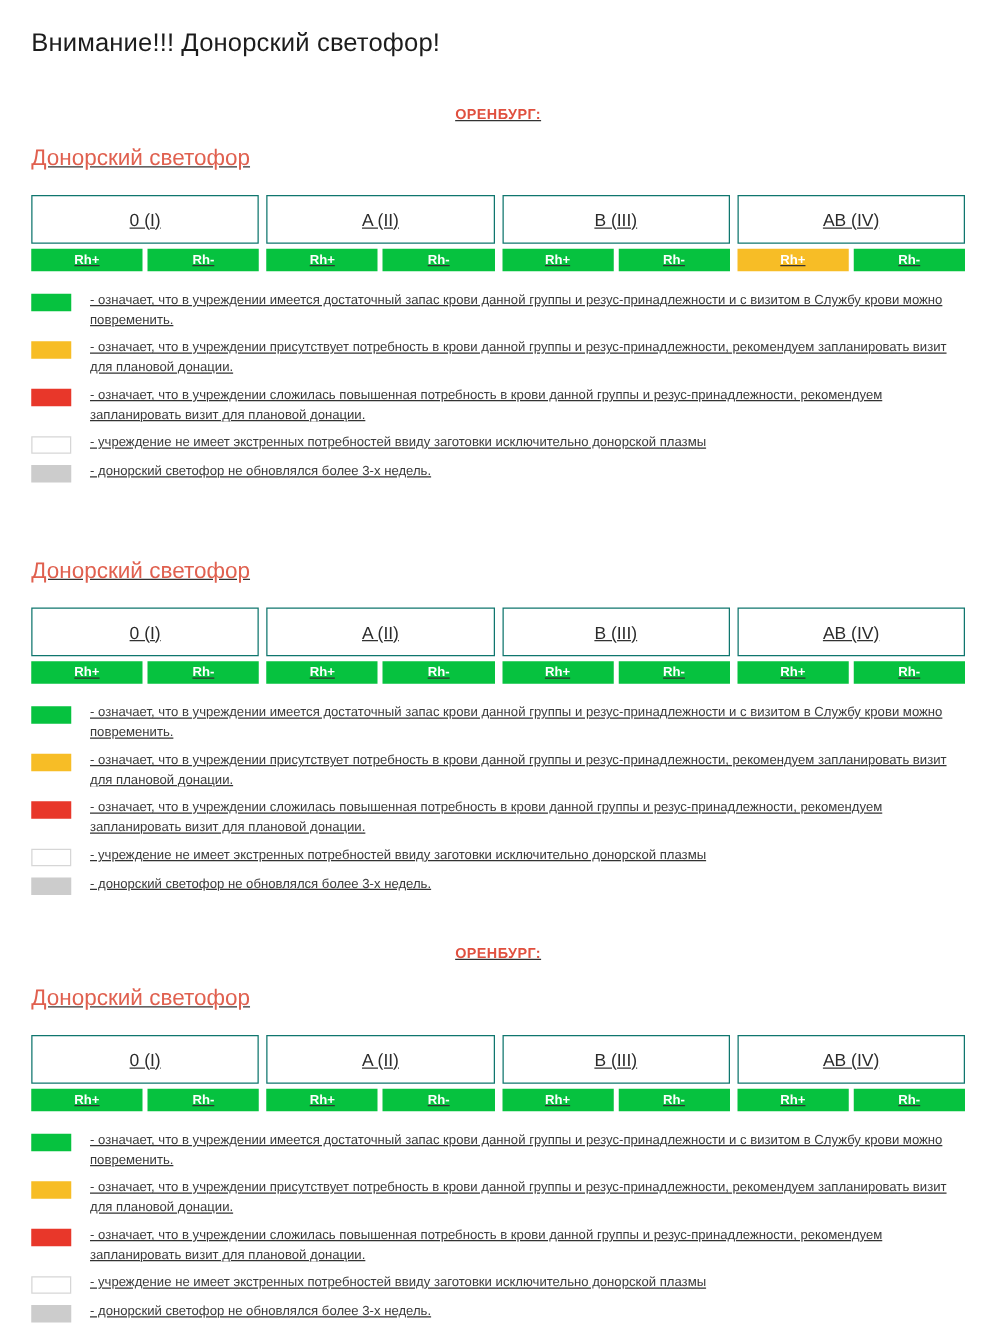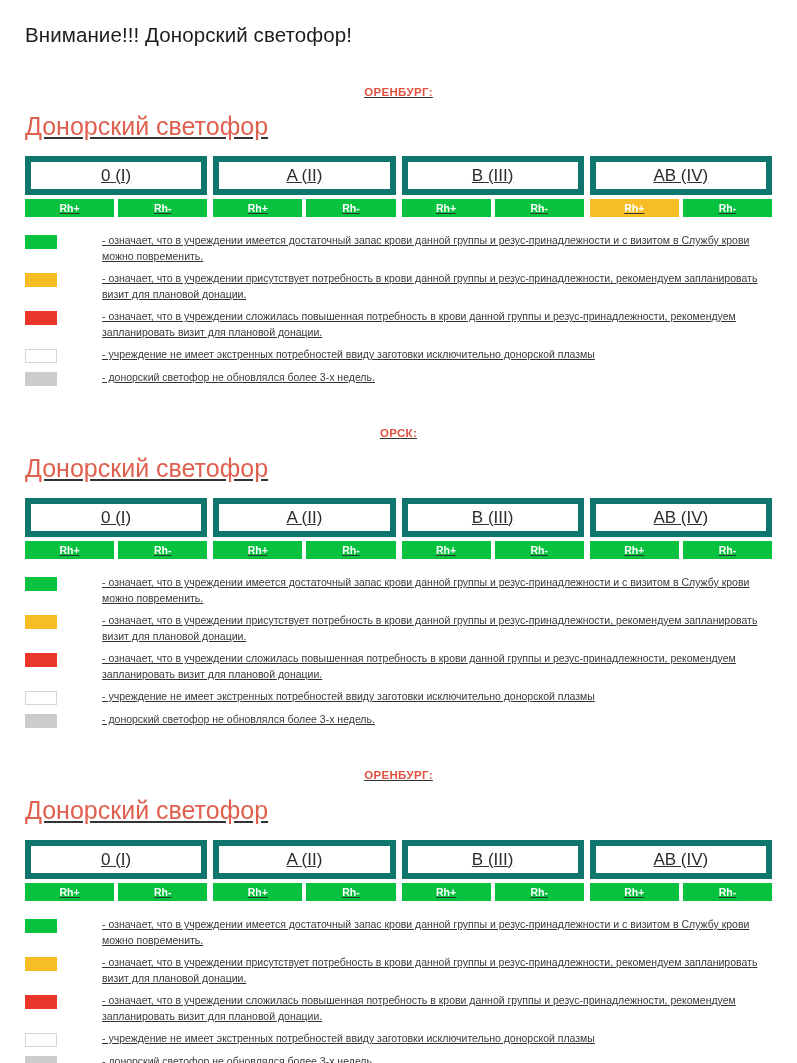--- a/index.html
+++ b/index.html
@@ -41,21 +41,21 @@
   .section-city {
     text-align: center;
     font-size: 11.5px;
     font-weight: bold;
     color: #e0503f;
     letter-spacing: 0.35px;
     margin: 0;
     padding: 0;
   }
   .section-heading {
-    font-size: 25px;
+    font-size: 18px;
     font-weight: 400;
     color: #e0604f;
     margin: 0;
     padding: 0;
     line-height: 24px;
   }
 
   
   .tl-table {
     width: 747px;
@@ -63,27 +63,27 @@
   }
   .tl-groups {
     display: flex;
     gap: 6px;
   }
   .tl-group {
     flex: 1 1 0;
     min-width: 0;
   }
   .tl-group-head {
-    border: 6px solid #0f766e;
+    border: 1px solid #0f766e;
     background: #ffffff;
     height: 39px;
     display: flex;
     align-items: center;
     justify-content: center;
-    font-size: 17px;
+    font-size: 14px;
     color: #2b2b2b;
     box-sizing: border-box;
   }
   .tl-cells {
     display: flex;
     gap: 4px;
     margin-top: 4px;
   }
   .tl-cell {
     flex: 1 1 0;
@@ -101,21 +101,20 @@
   .tl-cell.amber  { background: #f7bd26; }
 
   
   .legend {
     margin-top: 16px;
   }
   .legend-row {
     display: flex;
     align-items: flex-start;
     margin-bottom: 7px;
-    gap: 30px;
   }
   .legend-swatch {
     width: 32px;
     height: 14px;
     flex: 0 0 32px;
     margin-top: 2px;
     box-sizing: border-box;
   }
   .legend-swatch.green { background: #06c23f; }
   .legend-swatch.amber { background: #f7bd26; }
@@ -203,21 +202,20 @@
         <div class="legend-text">- учреждение не имеет экстренных потребностей ввиду заготовки исключительно донорской плазмы</div>
       </div>
       <div class="legend-row">
         <div class="legend-swatch gray"></div>
         <div class="legend-text">- донорский светофор не обновлялся более 3-х недель.</div>
       </div>
     </div>
   </div>
 
   <div class="section sec-2">
-    <div class="section-city">ОРСК:</div>
     <div class="section-heading">Донорский светофор</div>
     <div class="tl-table">
       <div class="tl-groups">
         <div class="tl-group">
           <div class="tl-group-head">0 (I)</div>
           <div class="tl-cells">
             <div class="tl-cell green">Rh+</div>
             <div class="tl-cell green">Rh-</div>
           </div>
         </div>

